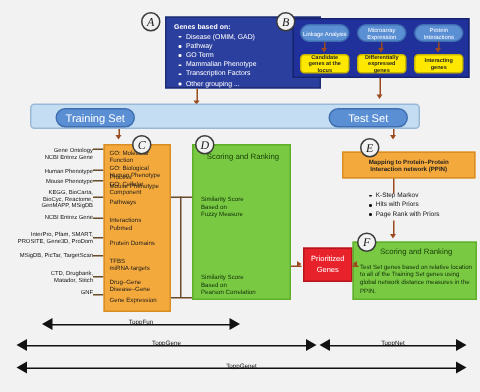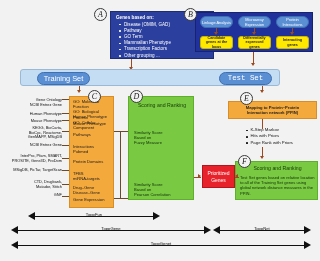--- a/index.html
+++ b/index.html
@@ -151,21 +151,21 @@
     <div class="abs ypill" style="left:4px;top:23px;width:33px;height:13px;white-space:pre-line;">Candidate genes at the locus</div>
     <div class="abs ypill" style="left:42px;top:23px;width:33px;height:13px;white-space:pre-line;">Differentially expressed genes</div>
     <div class="abs ypill" style="left:80px;top:23px;width:33px;height:13px;white-space:pre-line;">Interacting genes</div>
   </div>
 
   <div class="abs vline" style="left:253px;top:52px;height:12px;"></div>
   <div class="abs arrow-dn" style="left:250.6px;top:63px;"></div>
 
   <div class="abs lightbar" style="left:20px;top:69px;width:260px;height:17px;">
     <div class="abs setpill" style="left:16px;top:2.2px;width:53px;height:12.6px;">Training Set</div>
-    <div class="abs setpill" style="left:198px;top:2.2px;width:53px;height:12.6px;font-family:Liberation Mono, monospace;">Test Set</div>
+    <div class="abs setpill" style="left:198px;top:2.2px;width:53px;height:12.6px;">Test Set</div>
   </div>
 
   <div class="abs vline" style="left:79px;top:86px;height:5px;"></div>
   <div class="abs arrow-dn" style="left:76.6px;top:90px;"></div>
 
   <div class="abs vline" style="left:262px;top:86px;height:5px;"></div>
   <div class="abs arrow-dn" style="left:259.6px;top:90px;"></div>
 
   <div class="abs" style="left:2px;top:96px;width:60px;height:112px;">
     <div class="abs src" style="left:0;top:2px;width:60px;white-space:pre-line;">Gene Ontology

